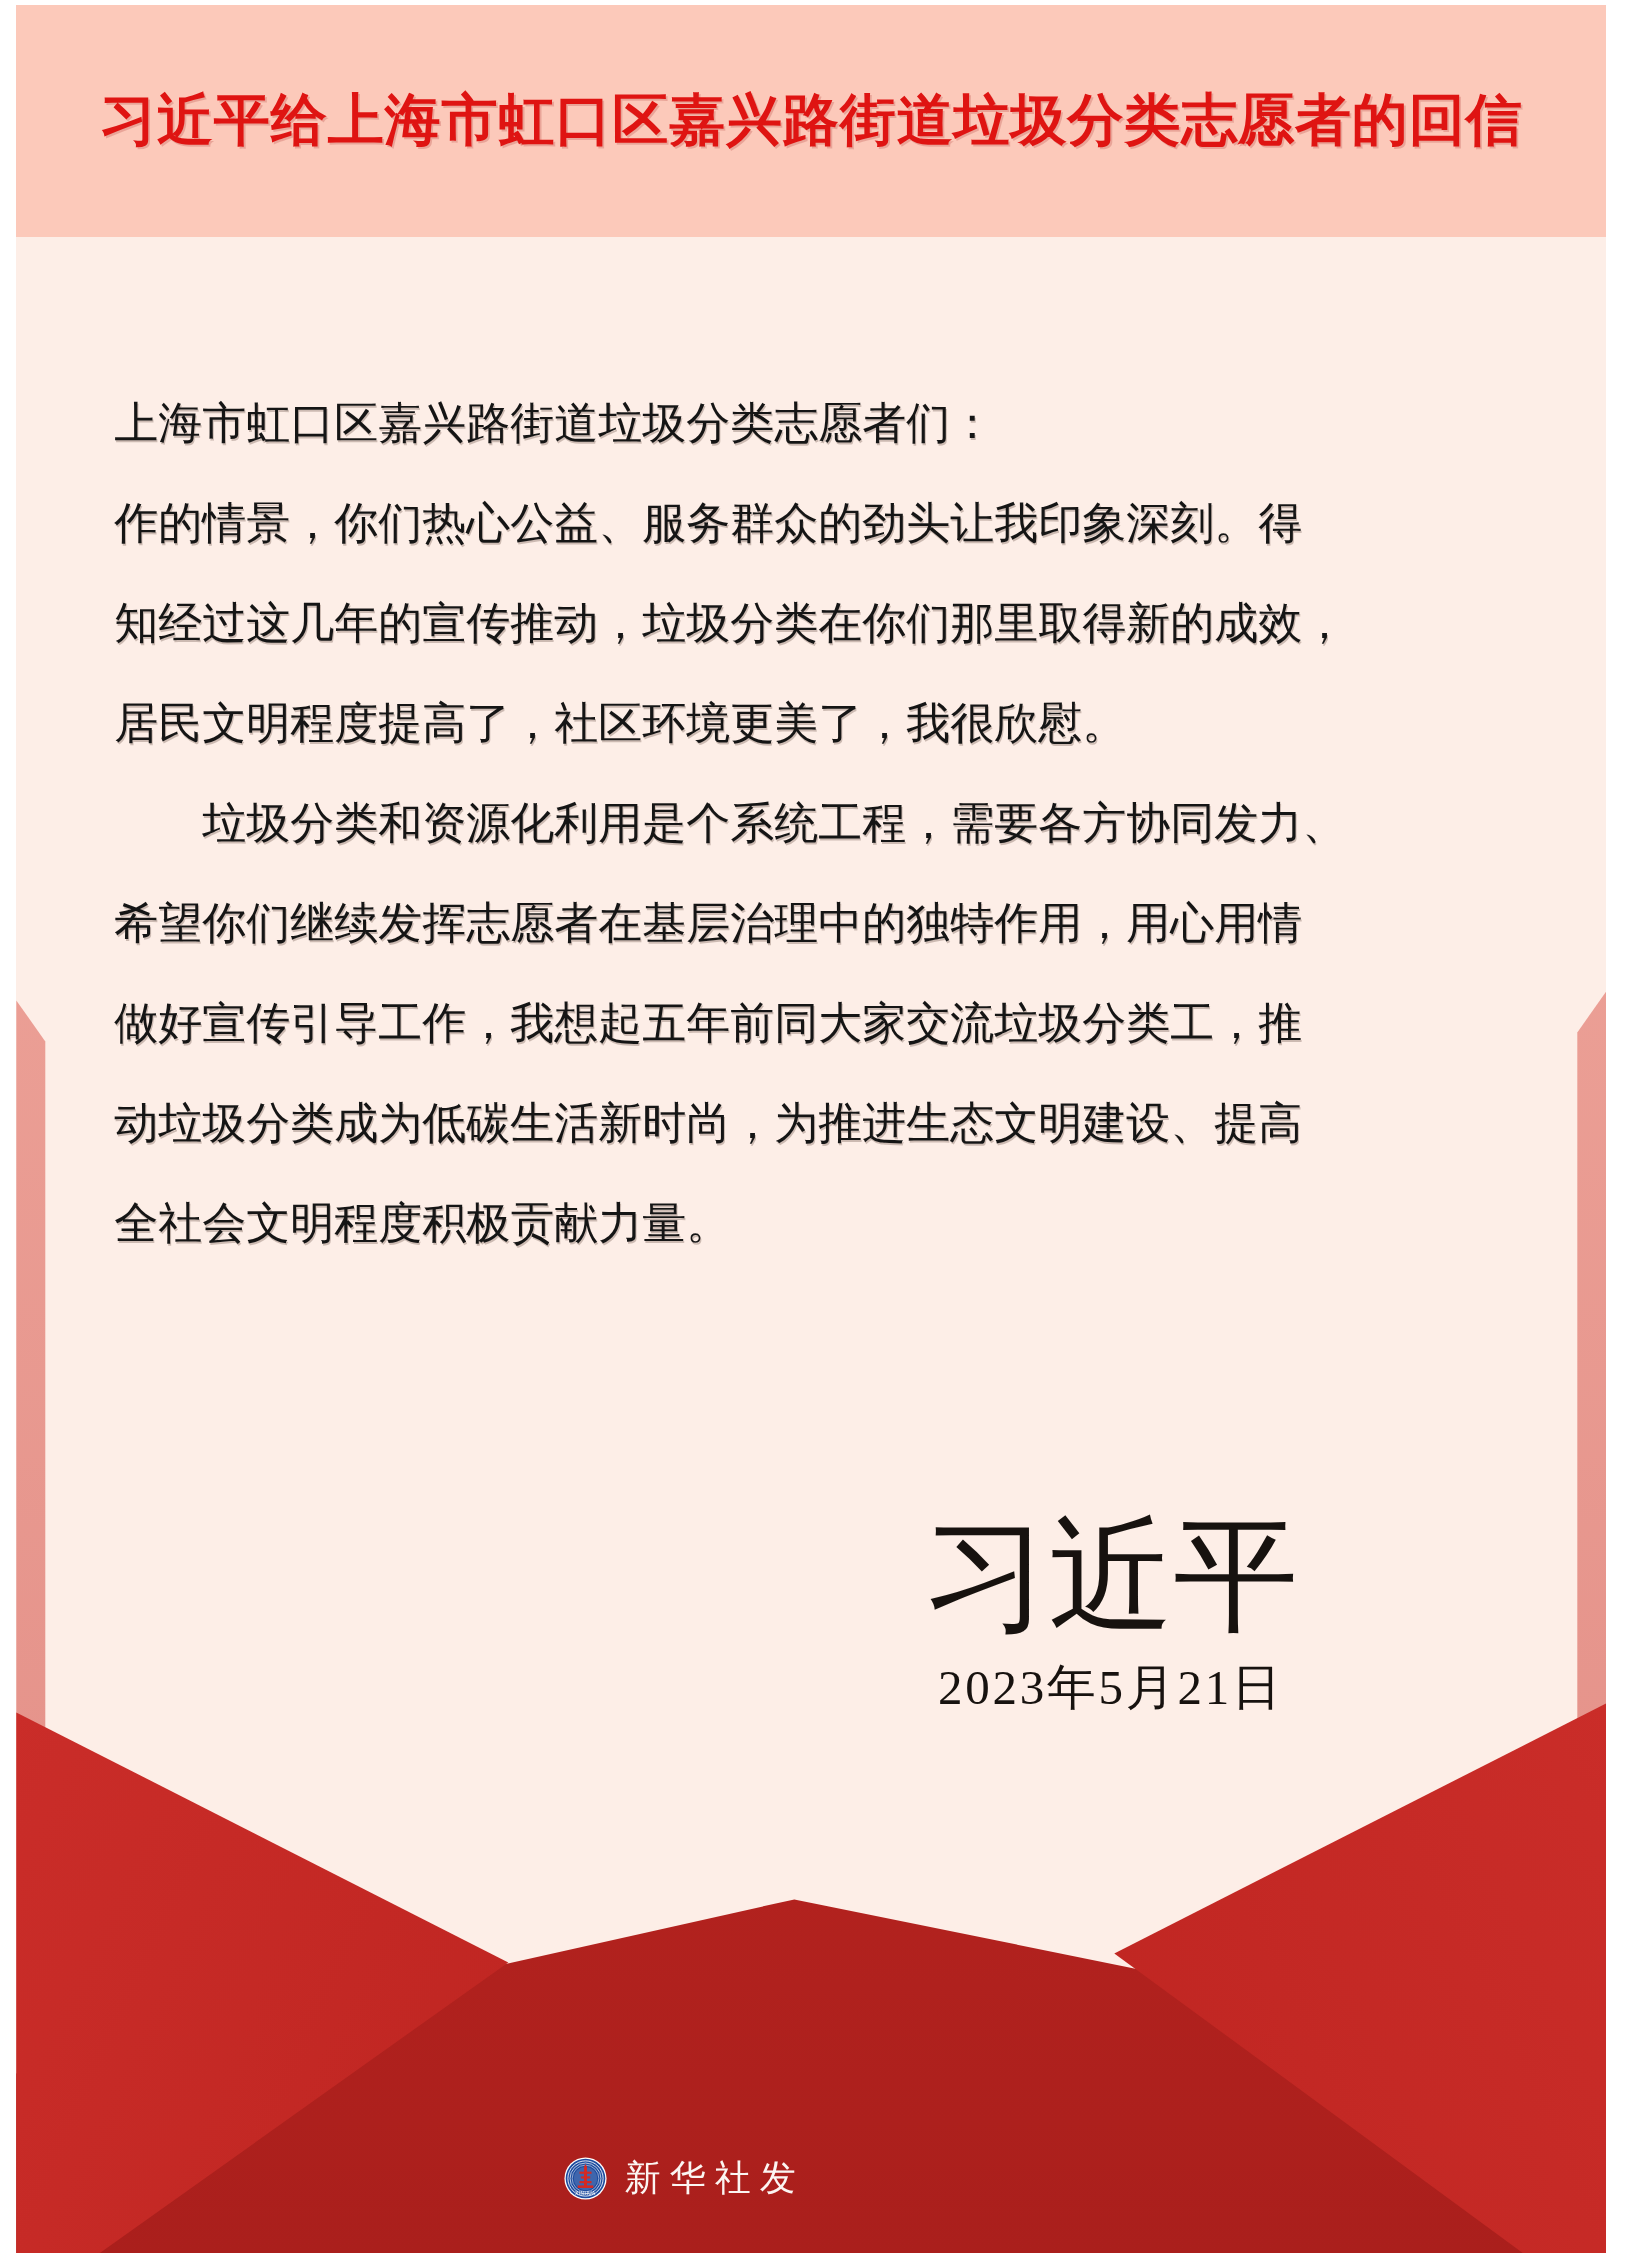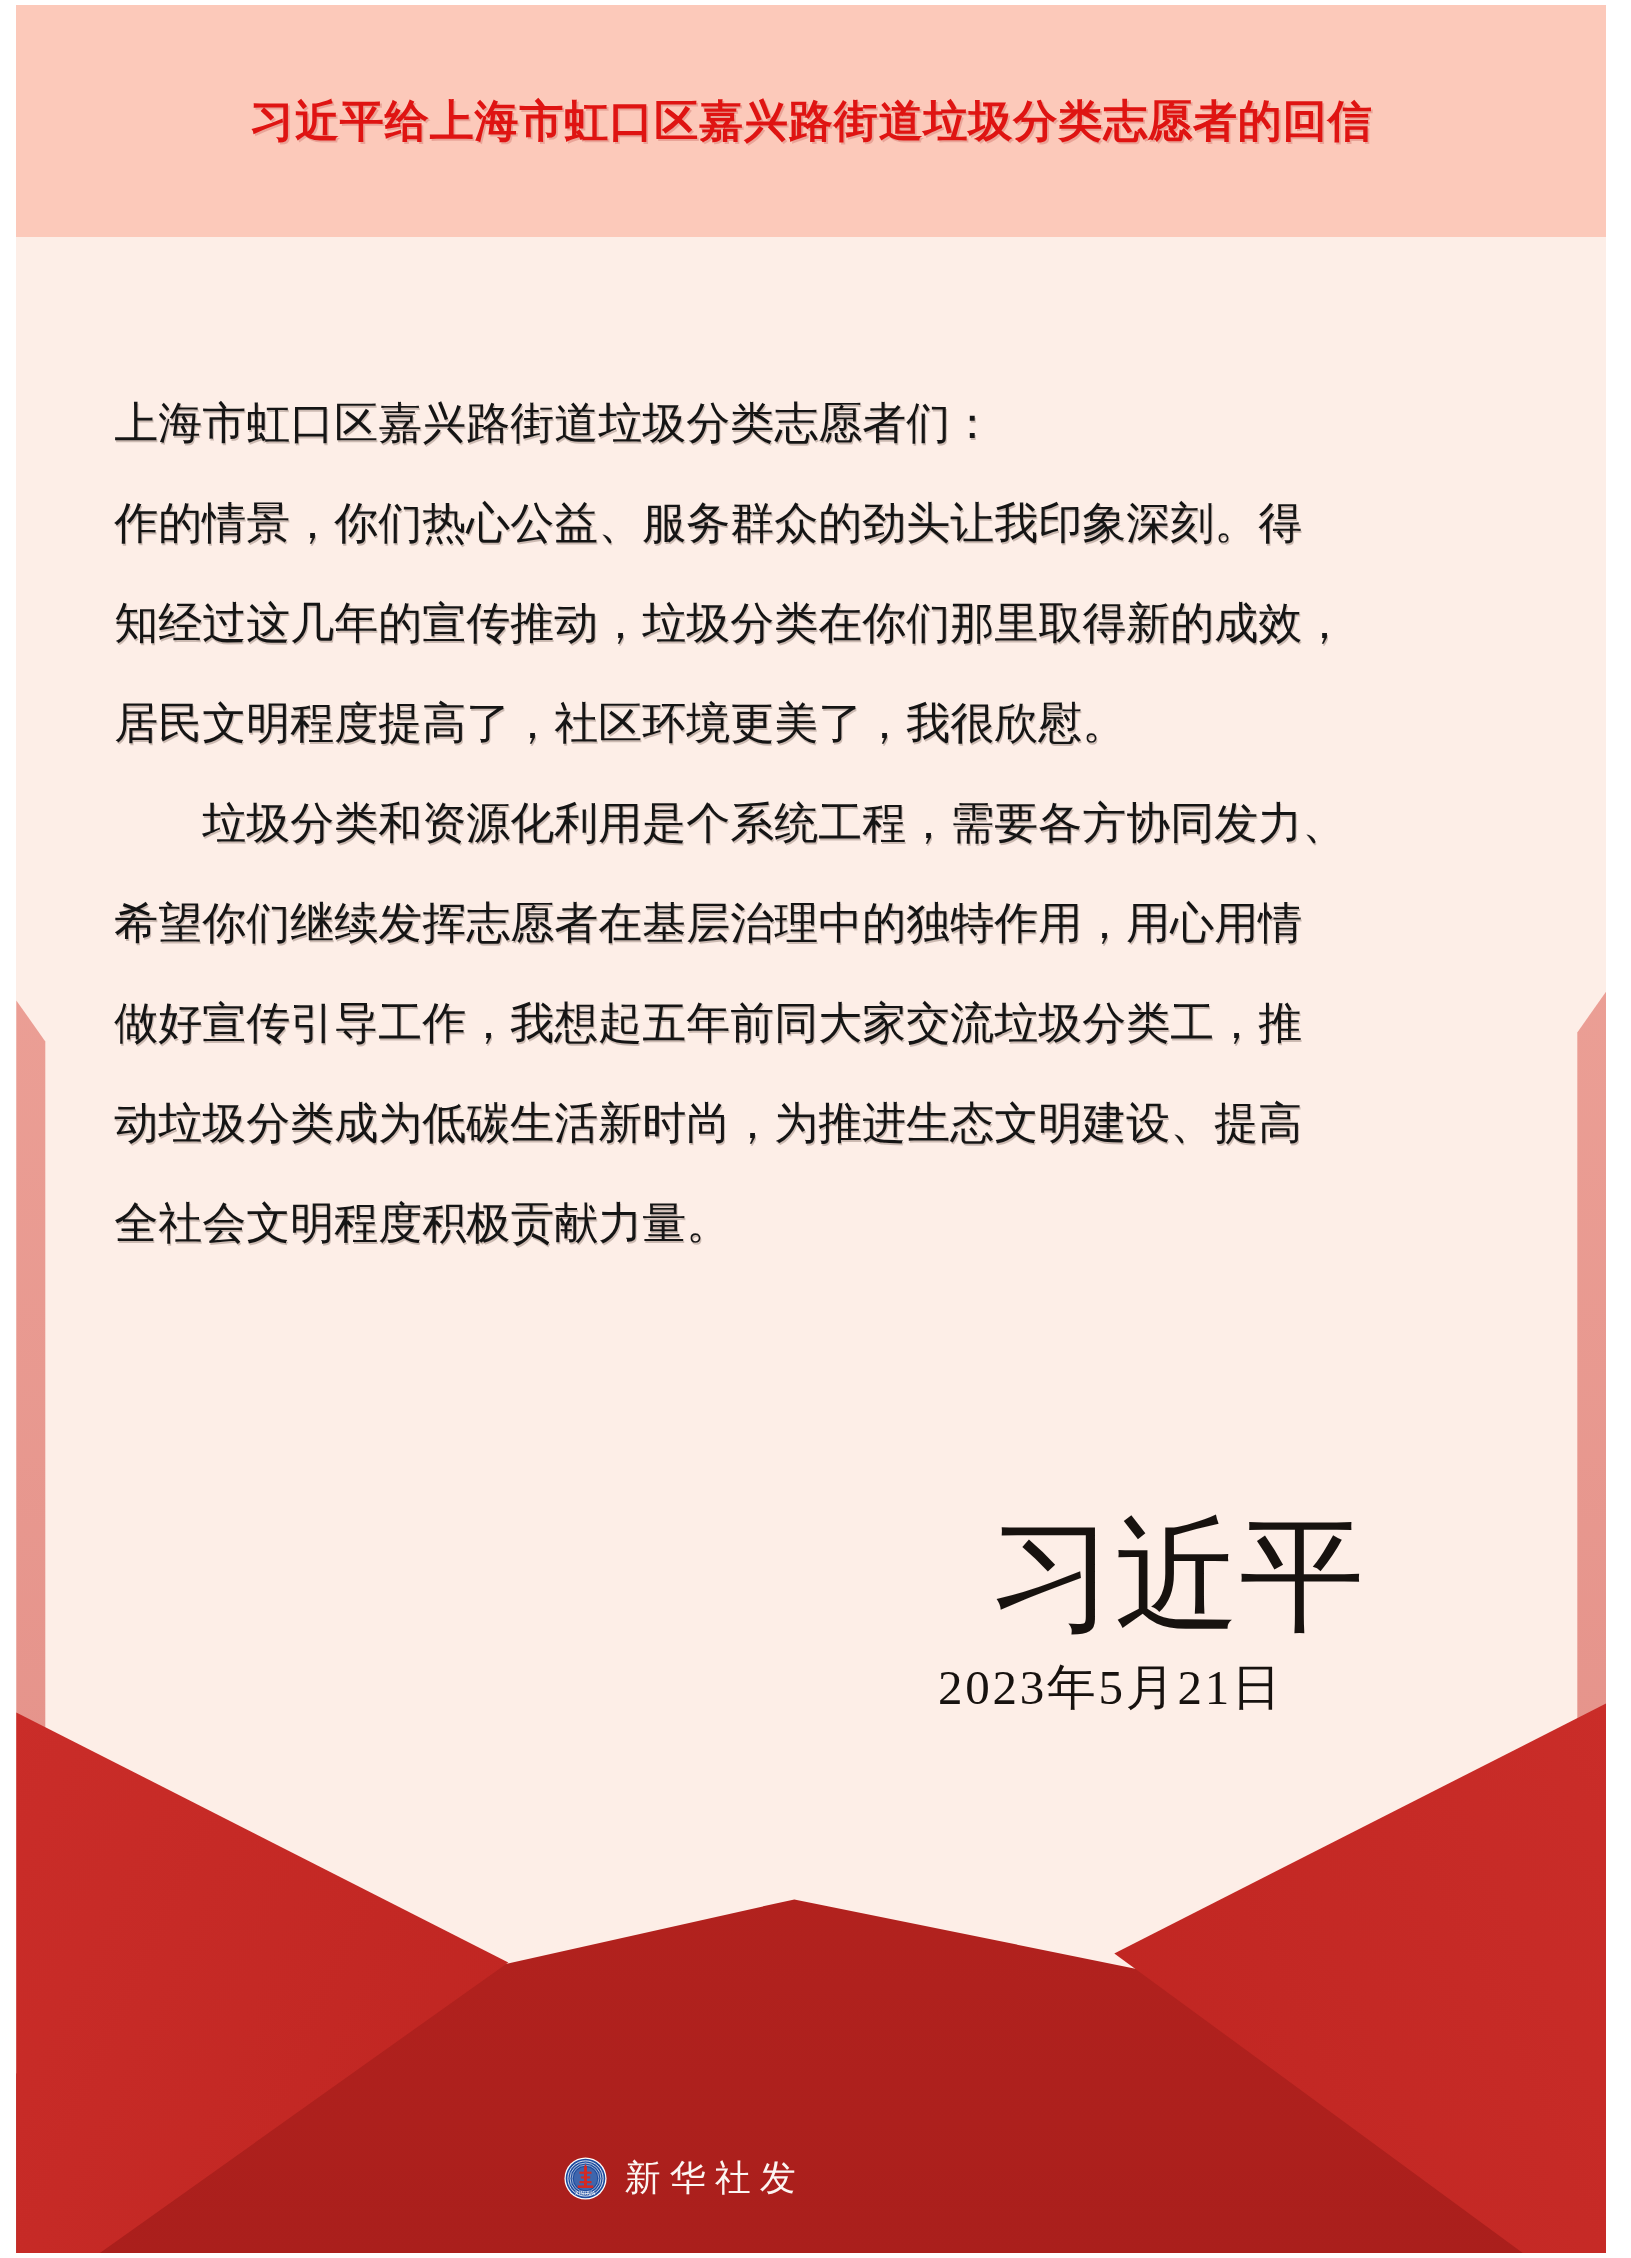--- a/index.html
+++ b/index.html
@@ -4,32 +4,32 @@
 <style>
   html,body{margin:0;padding:0;background:#ffffff;}
   body{width:1632px;height:2259px;position:relative;overflow:hidden;
        font-family:"Liberation Serif","DejaVu Serif",serif;}
   .card{position:absolute;left:16.3px;top:5.4px;width:1590px;height:2248px;
         background:var(--c-paper,#fdeee7);overflow:hidden;}
   
   .header{position:absolute;left:0;top:0;width:1590px;height:232px;
           background:var(--c-header_bg,#fcc9ba);
           display:flex;align-items:center;justify-content:center;}
-  .header h1{margin:0;font-size:44px;font-weight:900;letter-spacing:0.9px;
+  .header h1{margin:0;font-size:56px;font-weight:900;letter-spacing:0.9px;
              color:var(--c-title_red,#df1412);white-space:nowrap;
              text-shadow:1.8px 1.8px 0 rgba(150,0,0,.18);}
   
   .letter-body{position:absolute;left:98px;top:369px;width:1447px;}
   .letter-body .line{height:100px;line-height:100px;font-size:44px;
                      color:var(--c-text,#151515);white-space:nowrap;
                      text-shadow:0.9px 1.8px 0 rgba(60,30,20,.25);}
   
   .signature-block{position:absolute;left:841px;top:1497px;width:507px;text-align:center;}
   .signature-name{font-size:125px;line-height:145px;color:#17120f;
-                  font-family:"DejaVu Serif","Liberation Serif",serif;text-align:right;}
+                  font-family:"DejaVu Serif","Liberation Serif",serif;}
   .signature-date{margin-top:8px;font-size:49px;color:#17120f;letter-spacing:2.7px;}
   
   .salmon{position:absolute;top:0;left:0;width:1590px;height:2248px;pointer-events:none;}
   .salmon-left{position:absolute;inset:0;
      background:linear-gradient(180deg,#f2aca1,#e28d85);
      clip-path:polygon(0px 995px,29px 1036px,29px 2248px,0px 2248px);}
   .salmon-right{position:absolute;inset:0;
      background:linear-gradient(180deg,#f2aca1,#e28d85);
      clip-path:polygon(1590px 986px,1561px 1027px,1561px 2248px,1590px 2248px);}
   .flap-front{position:absolute;inset:0;

